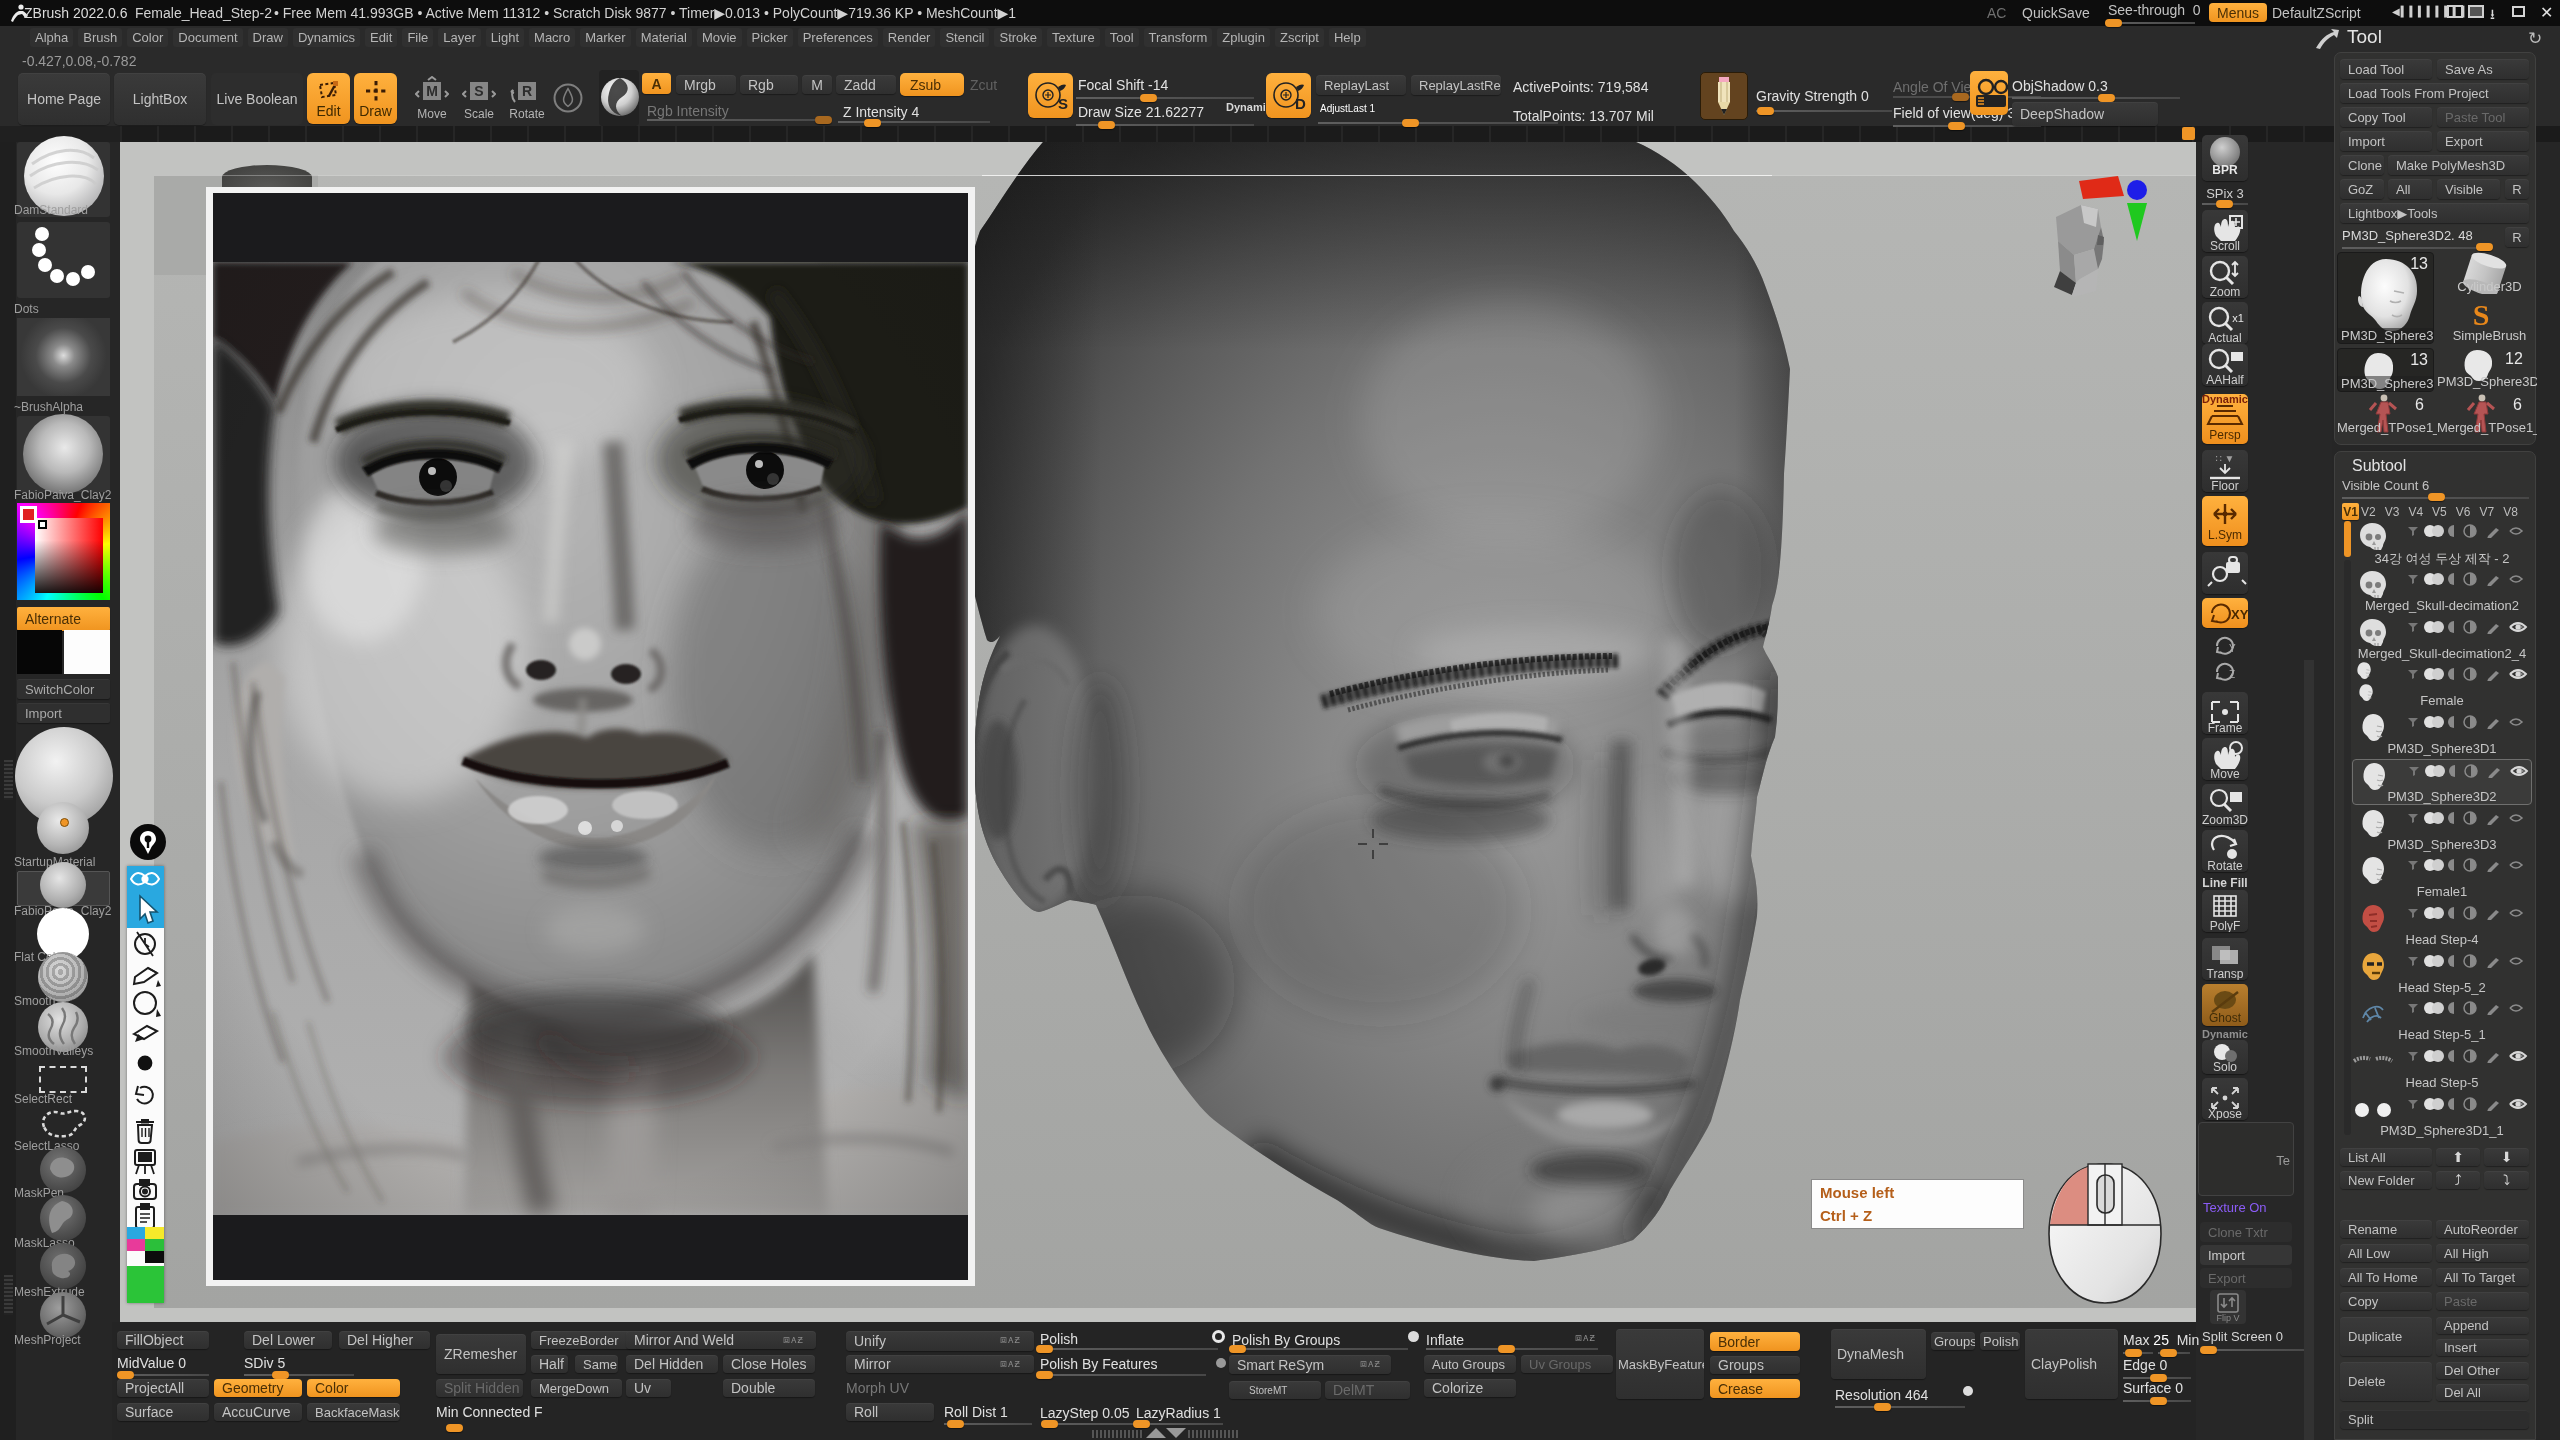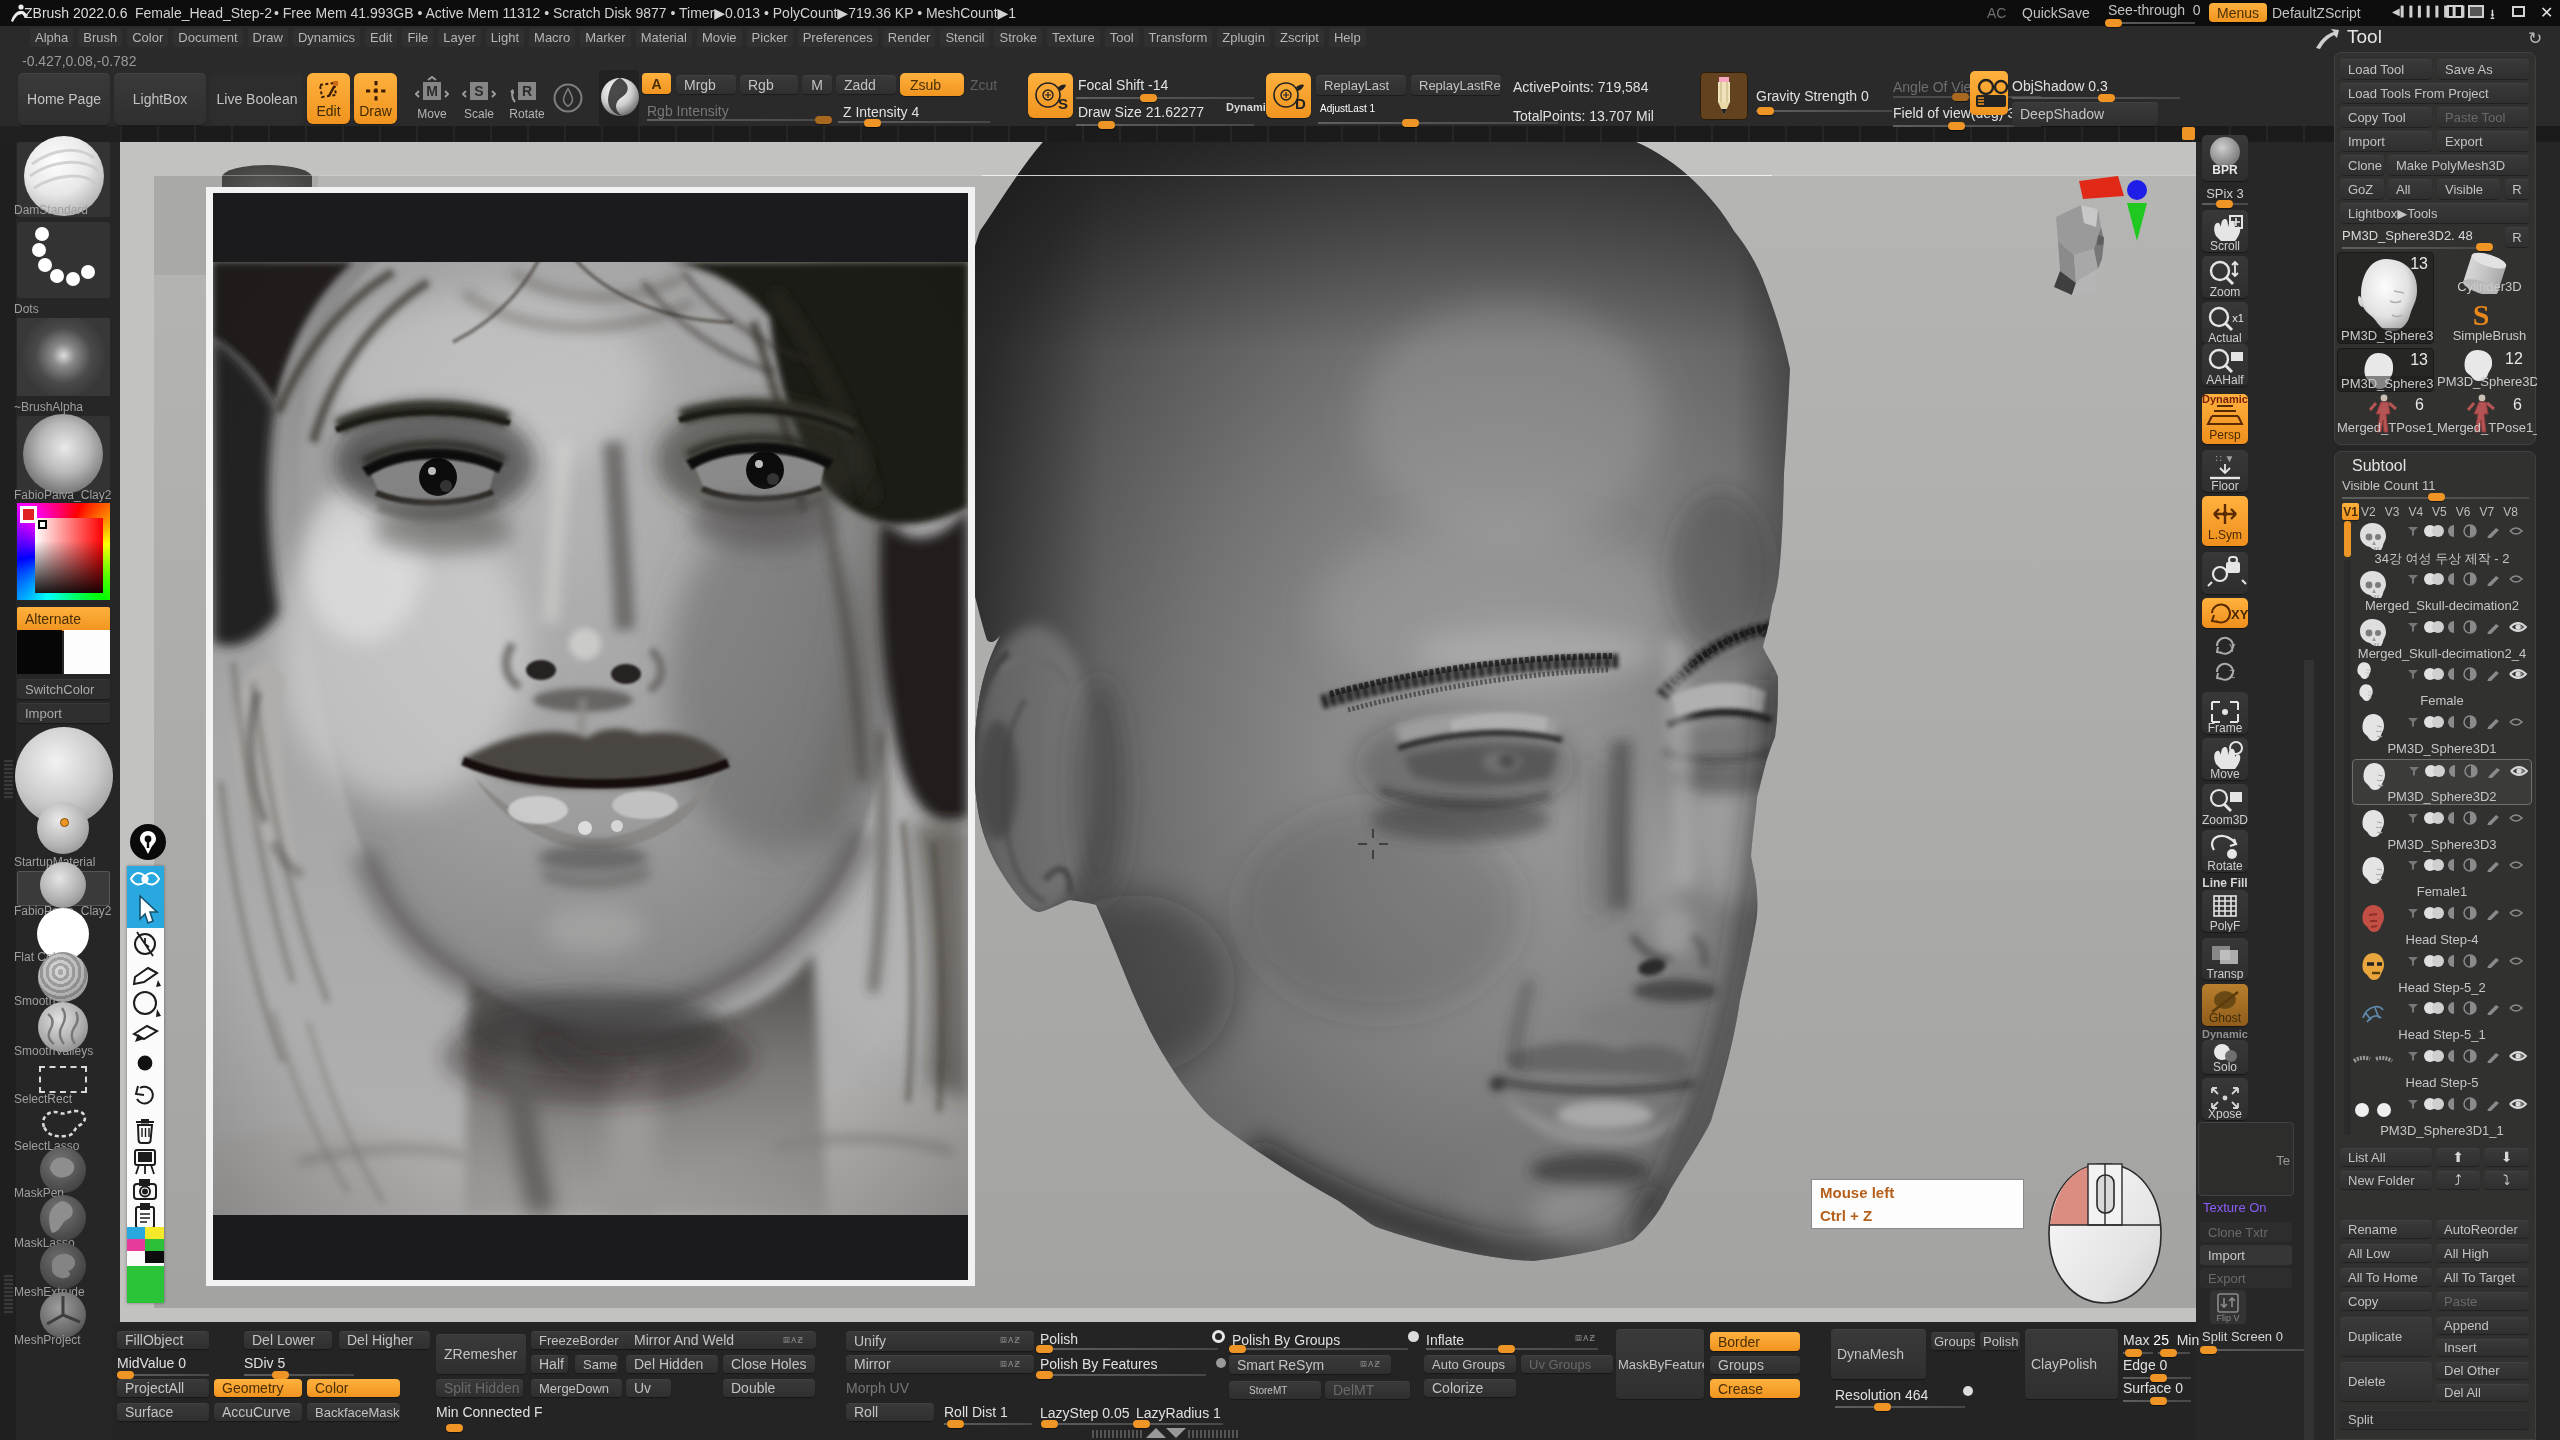--- a/index.html
+++ b/index.html
@@ -901,21 +901,21 @@
         <path d="M18 26 v3 M21 26 v3" stroke="#9a9a9a" stroke-width="1.2"></path>
       </g>
 <g id="headg">
         <path d="M16 2 C23 2 27 7 27 14 C27 18 25 20 24 23 C23 26 21 29 17 29 C14 29 12 27 11 25 C10 23 7 22 6 19 C4 11 8 2 16 2 Z" fill="#e4e4e4"></path>
         <path d="M20 14 l5 1 M19 19 c2 1 4 1 6 0 M20 24 c2 1 4 1 5 0" stroke="#aaa" stroke-width="1.2" fill="none"></path>
       </g>
 </defs>
 </svg>
 <div id="subtoolbox" class="abs" style="left:0;top:0;width:0;height:0">
 <div class="lbl" style="left:2352px;top:457px;font-size:16px;color:#e2e2e2">Subtool</div>
-<div class="lbl" style="left:2342px;top:478px;font-size:13px">Visible Count 11</div>
+<div class="lbl" style="left:2342px;top:478px;font-size:13px">Visible Count 6</div>
 <div class="sline" style="left:2342px;top:497px;width:187px"></div>
 <div class="sdot" style="left:2428px;top:493px"></div>
 <div class="btn orange c" style="left:2342px;top:503px;width:17px;height:17px;font-size:12px;font-weight:bold;border-radius:2px">V1</div>
 <div class="abs" style="left:2361px;top:503px;width:168px;height:17px;color:#bdbdbd;font-size:12px;display:flex;gap:9px;align-items:center">
       <span>V2</span>
       <span>V3</span>
       <span>V4</span>
       <span>V5</span>
       <span>V6</span>
       <span>V7</span>

